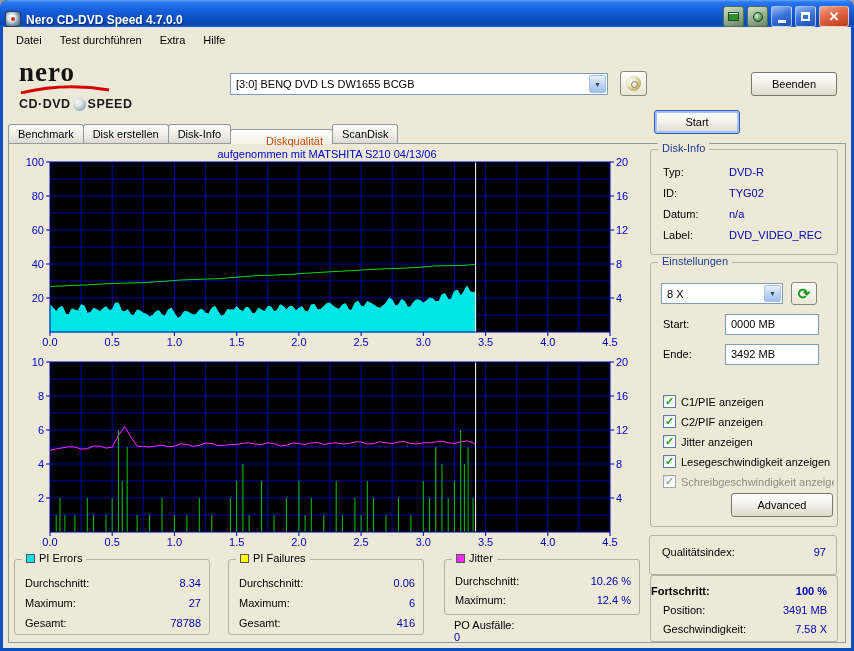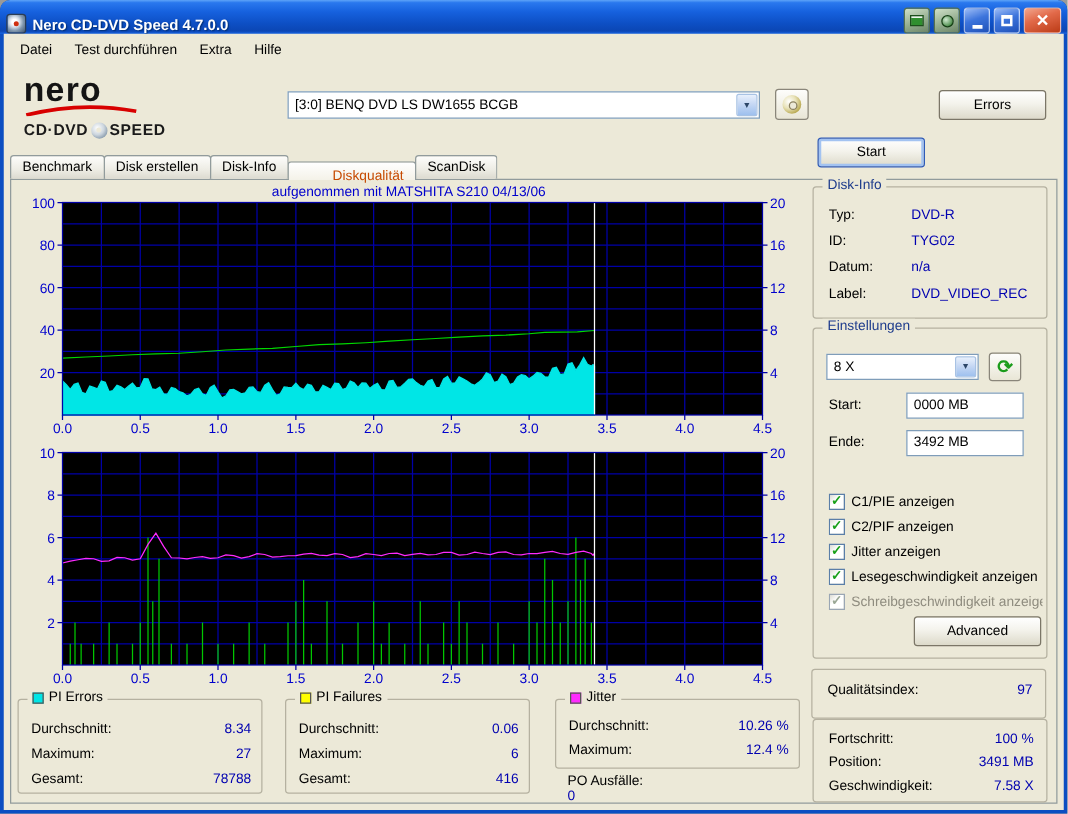--- a/index.html
+++ b/index.html
@@ -27,21 +27,21 @@
   .glyph-lens { width:10px; height:10px; border-radius:50%; background:radial-gradient(circle at 35% 35%, #cfe8cf, #1e6e1e); border:1px solid #153f15; }
 
   
   .content { position: absolute; top: 27px; left: 3px; width: 848px; height: 621px; background: #ECE9D8; }
 
   .menubar { position: absolute; top: 3px; left: 4px; height: 21px; display: flex; }
   .menu-item { padding: 4px 9px 0; height: 21px; cursor: default; }
 
   
   .logo { position:absolute; left:16px; top:33px; width:140px; }
-  .logo-nero { font-size:27px; font-weight:bold; letter-spacing:1px; color:#141414; line-height:24px; font-family:Liberation Sans, sans-serif; }
+  .logo-nero { font-size:27px; font-weight:bold; letter-spacing:1px; color:#141414; line-height:24px; font-family:Liberation Serif, serif; }
   .logo-product { display:flex; align-items:center; gap:2px; font-weight:bold; font-size:12.5px; color:#1a1a1a; letter-spacing:.5px; margin-top:1px; }
   .logo-disc { width:13px; height:13px; border-radius:50%; background:radial-gradient(circle at 38% 35%, #ffffff, #cdd6de 45%, #8d9fb0 75%, #5c6c7c); position:relative; }
   .logo-disc::after { content:""; position:absolute; left:4.5px; top:4.5px; width:4px; height:4px; border-radius:50%; background:#ECE9D8; }
 
   
   .combo { background:#fff; border:1px solid #7F9DB9; display:flex; align-items:center; padding-left:5px; position:absolute; }
   .combo-arrow { position:absolute; right:1px; top:1px; bottom:1px; width:17px;
     background:linear-gradient(#E8F0FC,#C6D8F4 45%,#9EC0EE); border:1px solid #A8C2E4; border-radius:2px;
     display:flex; align-items:center; justify-content:center; color:#2C4668; font-size:7px; }
   .field { background:#fff; border:1px solid #7F9DB9; padding:3px 0 0 5px; position:absolute; color:#000; }
@@ -138,21 +138,21 @@
       <span>[3:0]  BENQ DVD LS DW1655 BCGB</span>
       <span class="combo-arrow">▼</span>
     </div>
     <div class="tool-btn" style="left:617px; top:44px; width:27px; height:25px;">
       <span class="disc-ico"></span>
     </div>
     <div class="xp-btn default" style="left:651px; top:45px; width:86px; height:24px;margin-top:38px;">
       <span>Start</span>
     </div>
     <div class="xp-btn" style="left:748px; top:45px; width:86px; height:24px;">
-      <span>Errors</span>
+      <span>Beenden</span>
     </div>
 
     <div class="page"></div>
     <div class="tabs">
       <div class="tab">Benchmark</div>
       <div class="tab">Disk erstellen</div>
       <div class="tab">Disk-Info</div>
       <div class="tab active">Diskqualität</div>
       <div class="tab">ScanDisk</div>
     </div>
@@ -464,21 +464,21 @@
     </div>
 
     <div class="group" style="left:646px; top:508px; width:188px; height:40px;">
       <div class="srow" style="top:10px; left:12px; right:10px;">
         <span>Qualitätsindex:</span>
         <span class="val">97</span>
       </div>
     </div>
 
     <div class="group" style="left:647px; top:548px; width:188px; height:67px;">
-      <div class="srow" style="top:9px; left:12px; right:10px;">
+      <div class="srow" style="top:9px; left:0; right:10px;font-weight:bold;">
         <span>Fortschritt:</span>
         <span class="val">100 %</span>
       </div>
       <div class="srow" style="top:28px; left:12px; right:10px;">
         <span>Position:</span>
         <span class="val">3491 MB</span>
       </div>
       <div class="srow" style="top:47px; left:12px; right:10px;">
         <span>Geschwindigkeit:</span>
         <span class="val">7.58 X</span>

